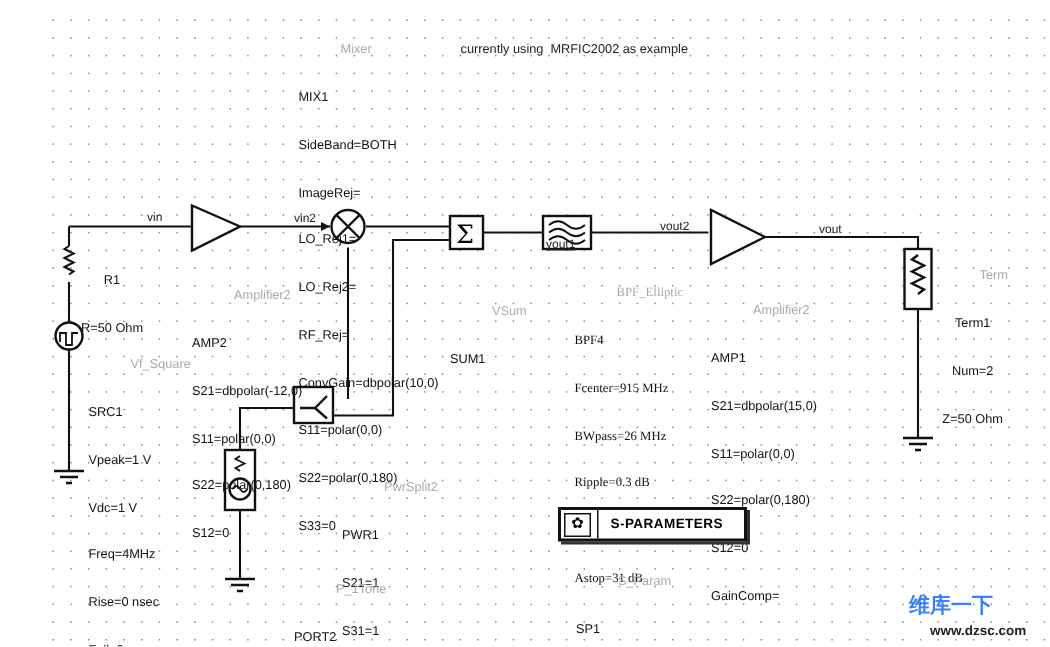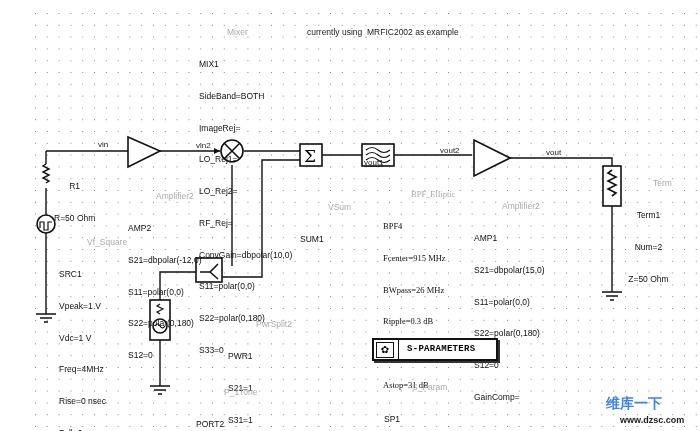--- a/index.html
+++ b/index.html
@@ -6,21 +6,21 @@
   body{width:700px;height:431px;position:relative;overflow:hidden;font-family:"Liberation Sans",sans-serif;}
   #grid{position:absolute;left:0;top:0;width:700px;height:431px;}
   #wires{position:absolute;left:0;top:0;width:700px;height:431px;}
   .lbl{position:absolute;font-size:8.5px;line-height:10.6px;color:#111;white-space:pre;}
   .lbl .ty{color:#aaa;padding-left:28px;}
   .lbl div{height:10.6px;}
   .net{position:absolute;font-size:8px;color:#222;}
   .note{position:absolute;font-size:8.5px;color:#222;white-space:pre;}
   .sparam-box{position:absolute;left:372px;top:338px;width:122px;height:19px;border:2px solid #111;background:#fff;box-shadow:2px 2px 0 #333;}
   .sparam-box .ico{position:absolute;left:2px;top:2px;width:16px;height:14px;border:1px solid #111;font-size:10px;text-align:center;line-height:14px;}
-  .sparam-box .txt{position:absolute;left:24px;top:0;height:19px;line-height:19px;font-size:9px;font-weight:bold;letter-spacing:0.3px;border-left:1px solid #111;padding-left:8px;width:88px;font-family:Liberation Mono, monospace;}
+  .sparam-box .txt{position:absolute;left:24px;top:0;height:19px;line-height:19px;font-size:9px;font-weight:bold;letter-spacing:0.3px;border-left:1px solid #111;padding-left:8px;width:88px;}
   .wm{position:absolute;left:606px;top:385px;width:92px;height:44px;}
   .wm .cn{position:absolute;left:0;top:10px;font-size:14px;font-weight:bold;color:#3b82f6;}
   .wm .url{position:absolute;left:14px;top:30px;font-size:9px;font-weight:bold;color:#222;}
 </style>
 </head>
 <body>
 
 <svg id="grid">
     <rect x="35.0" y="13.0" width="1" height="1" fill="#8a8a8a"></rect>
     <rect x="46.8" y="13.0" width="1" height="1" fill="#8a8a8a"></rect>

